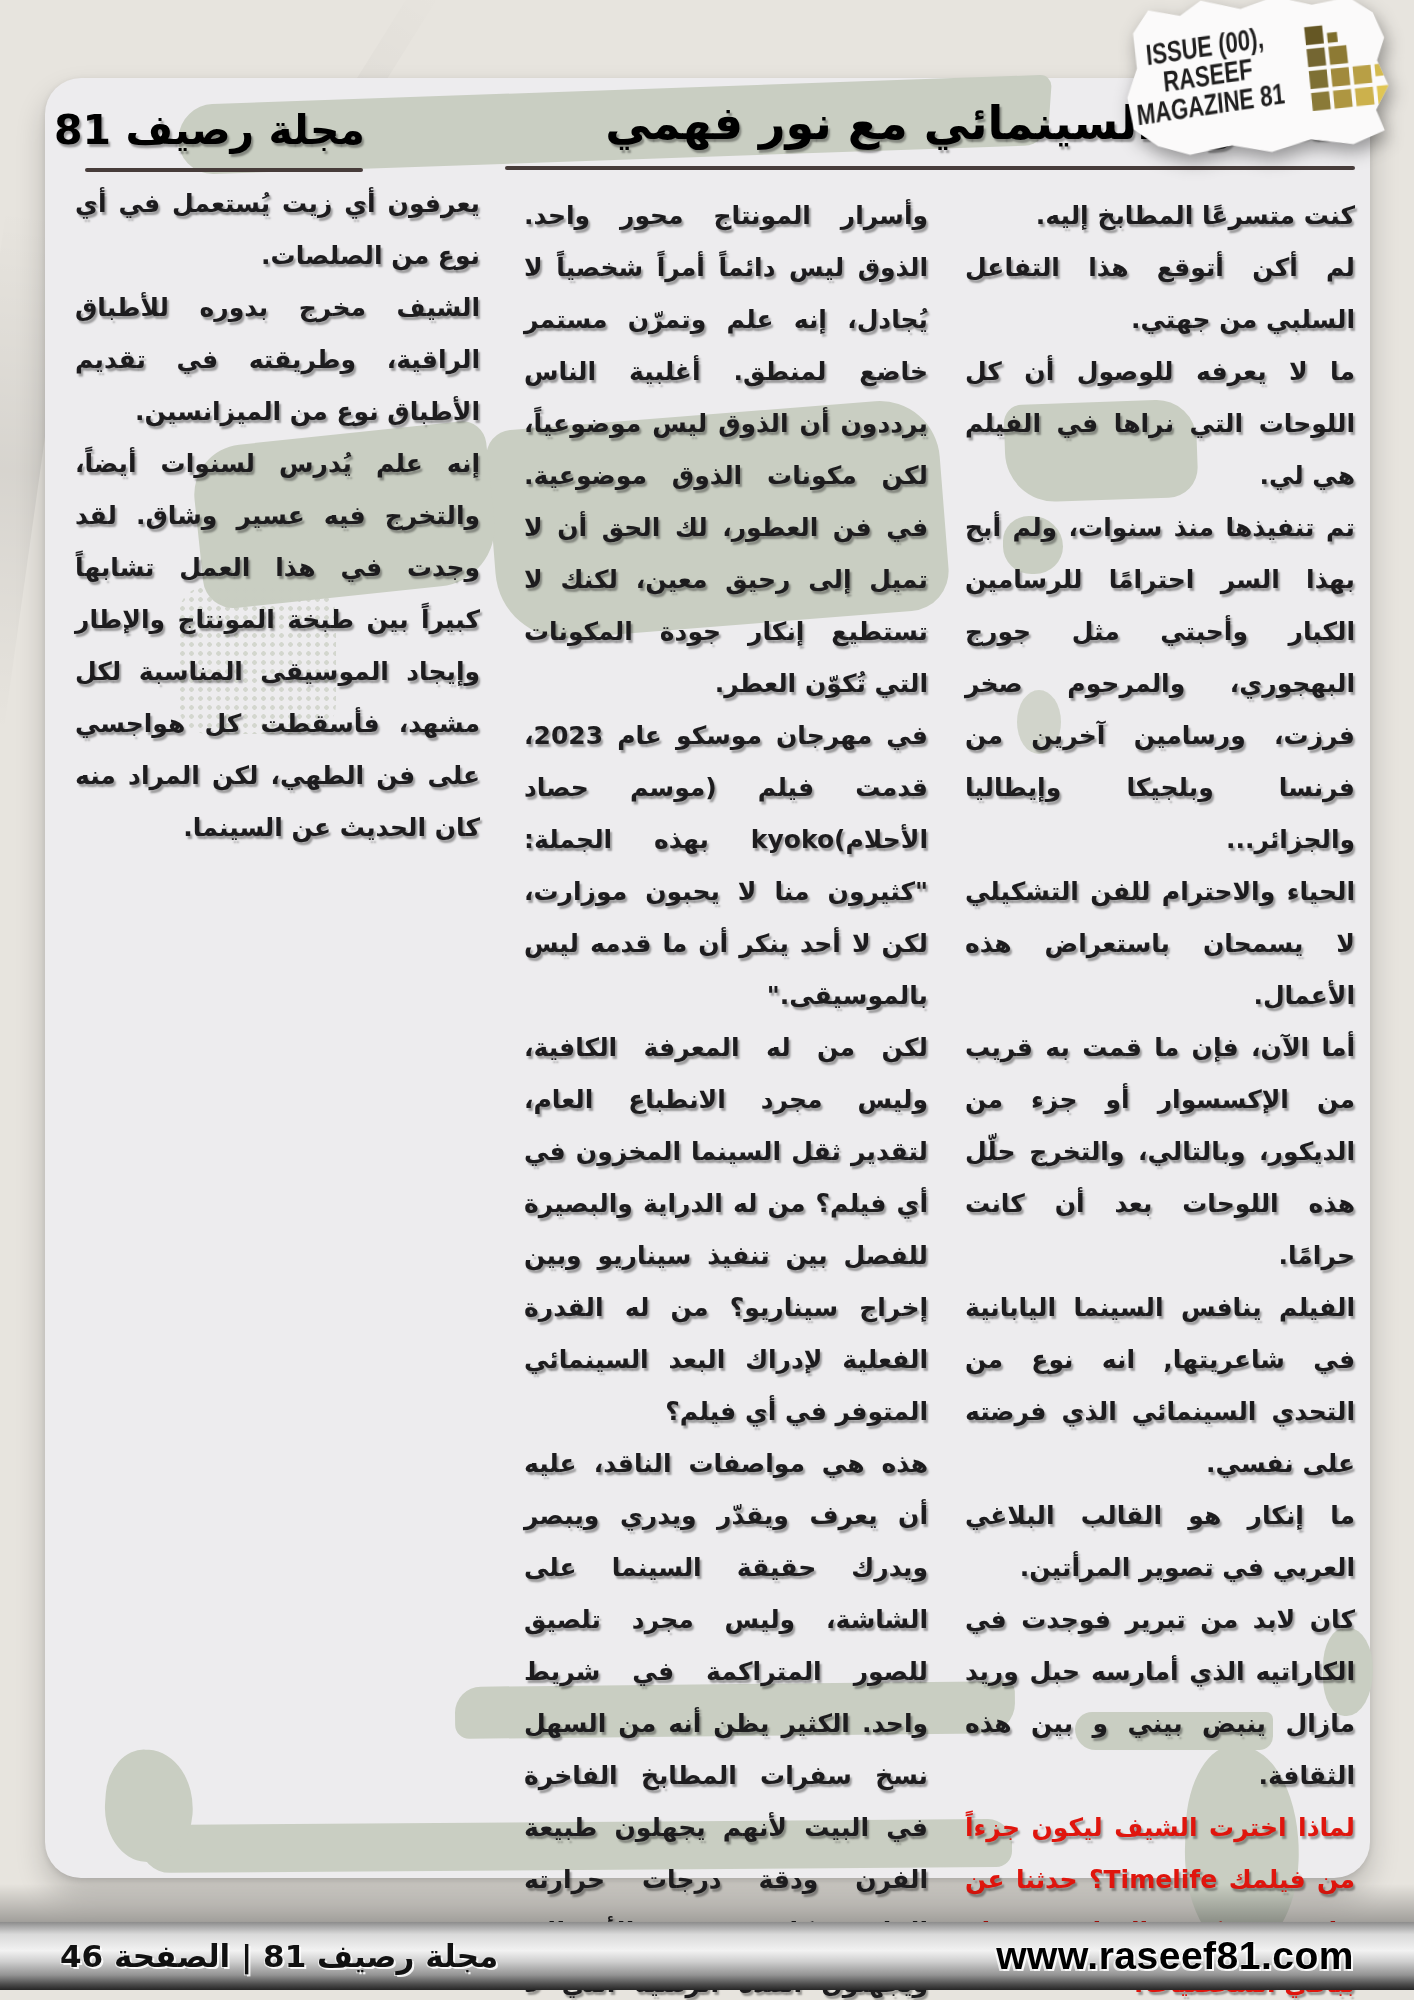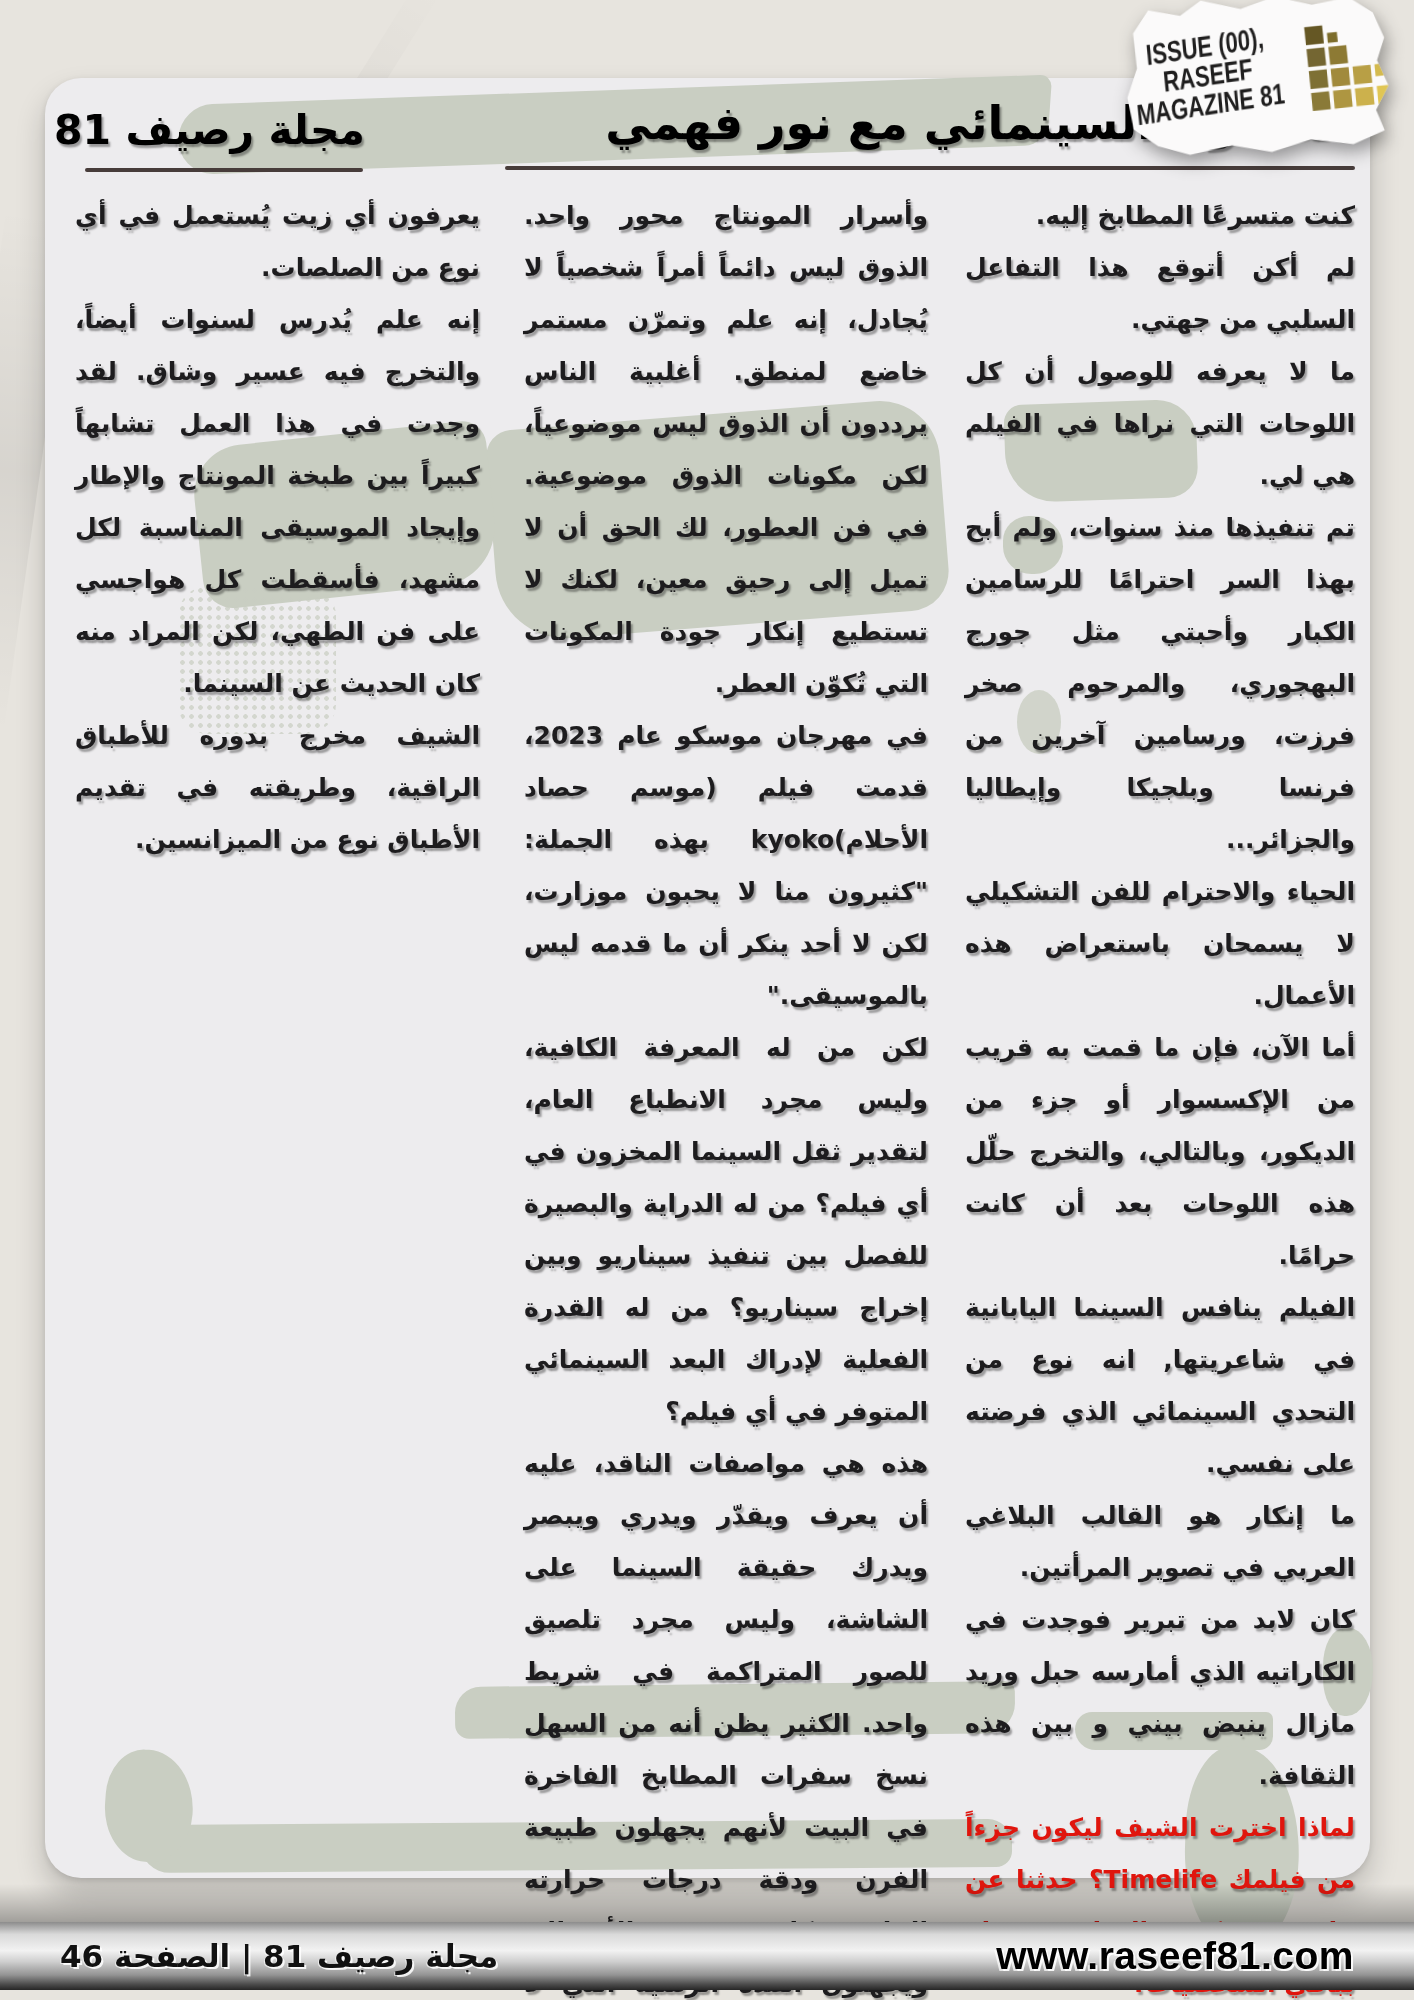--- a/index.html
+++ b/index.html
@@ -48,21 +48,21 @@
   .rule-main{left:460px;top:88px;width:850px;}
   .rule-side{left:40px;top:90px;width:278px;}
 
   
   .col{position:absolute;direction:rtl;text-align:justify;color:#1d1c1e;
        font-weight:bold;font-size:25px;line-height:52px;
        text-shadow:2px 3px 2px rgba(0,0,0,0.35);}
   .col p{margin:0;}
   .col-right{left:920px;top:112px;width:390px;}
   .col-middle{left:479px;top:112px;width:404px;}
-  .col-left{left:30px;top:112px;width:405px;}
+  .col-left{left:30px;top:100px;width:405px;}
   .red-q{color:#e0150d;}
 
   
   .badge-wrap{position:absolute;left:1124px;top:-6px;width:264px;height:160px;
     filter:drop-shadow(3px 8px 9px rgba(0,0,0,0.38));transform:rotate(-2deg);}
   .badge{
     width:100%;height:100%;background:#fbfafa;
     clip-path:polygon(4% 22%,10% 8%,22% 12%,30% 3%,45% 9%,58% 2%,72% 8%,86% 4%,95% 14%,99% 30%,96% 44%,100% 60%,95% 75%,98% 88%,86% 96%,70% 92%,55% 99%,40% 94%,24% 99%,12% 93%,3% 82%,1% 62%,5% 44%);
     display:flex;align-items:center;justify-content:center;gap:10px;
   }
@@ -131,22 +131,22 @@
 
     <div class="col col-middle">
       <p>وأسرار المونتاج محور واحد. الذوق ليس دائماً أمراً شخصياً لا يُجادل، إنه علم وتمرّن مستمر خاضع لمنطق. أغلبية الناس يرددون أن الذوق ليس موضوعياً، لكن مكونات الذوق موضوعية. في فن العطور، لك الحق أن لا تميل إلى رحيق معين، لكنك لا تستطيع إنكار جودة المكونات التي تُكوّن العطر.</p>
       <p>في مهرجان موسكو عام 2023، قدمت فيلم (موسم حصاد الأحلام)kyoko بهذه الجملة: "كثيرون منا لا يحبون موزارت، لكن لا أحد ينكر أن ما قدمه ليس بالموسيقى."</p>
       <p>لكن من له المعرفة الكافية، وليس مجرد الانطباع العام، لتقدير ثقل السينما المخزون في أي فيلم؟ من له الدراية والبصيرة للفصل بين تنفيذ سيناريو وبين إخراج سيناريو؟ من له القدرة الفعلية لإدراك البعد السينمائي المتوفر في أي فيلم؟</p>
       <p>هذه هي مواصفات الناقد، عليه أن يعرف ويقدّر ويدري ويبصر ويدرك حقيقة السينما على الشاشة، وليس مجرد تلصيق للصور المتراكمة في شريط واحد. الكثير يظن أنه من السهل نسخ سفرات المطابخ الفاخرة في البيت لأنهم يجهلون طبيعة الفرن ودقة درجات حرارته الخاصة بكل نوع من الأسماك، ويجهلون المدة الزمنية التي لا يمكن أن تتعداها السمكة في الفرن، ولا</p>
     </div>
 
     <div class="col col-left">
       <p>يعرفون أي زيت يُستعمل في أي نوع من الصلصات.</p>
+      <p>الشيف مخرج بدوره للأطباق الراقية، وطريقته في تقديم الأطباق نوع من الميزانسين.</p>
       <p>إنه علم يُدرس لسنوات أيضاً، والتخرج فيه عسير وشاق. لقد وجدت في هذا العمل تشابهاً كبيراً بين طبخة المونتاج والإطار وإيجاد الموسيقى المناسبة لكل مشهد، فأسقطت كل هواجسي على فن الطهي، لكن المراد منه كان الحديث عن السينما.</p>
-      <p>الشيف مخرج بدوره للأطباق الراقية، وطريقته في تقديم الأطباق نوع من الميزانسين.</p>
     </div>
 
   </div>
 
   <div class="badge-wrap">
     <div class="badge">
       <div class="badge-text">
         <div>ISSUE (00),</div>
         <div>RASEEF</div>
         <div>MAGAZINE 81</div>

